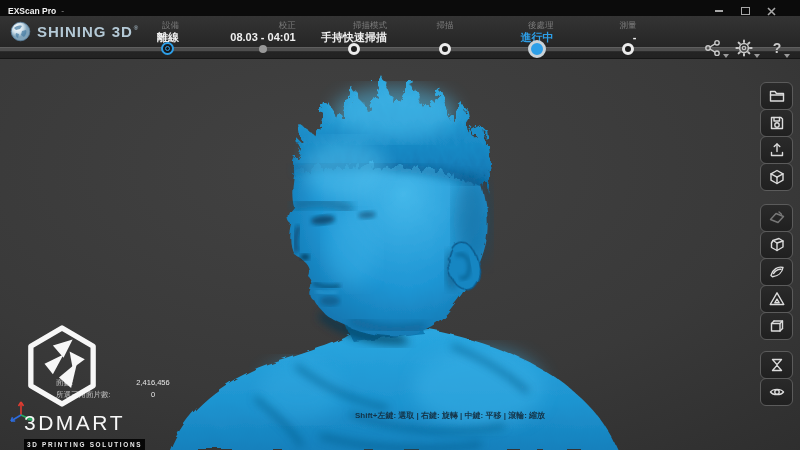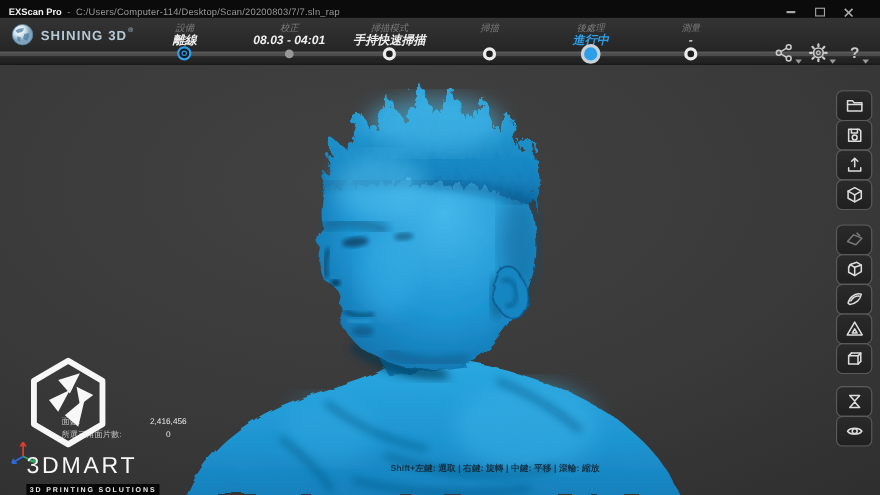--- a/index.html
+++ b/index.html
@@ -12,44 +12,44 @@
   .titlebar .sep{color:#8a8a8a;font-size:8.5px;margin:0 5px;}
   .titlebar .path{color:#9a9a9a;font-size:8.5px;letter-spacing:.2px;}
   .win-controls{margin-left:auto;display:flex;align-items:center;gap:16px;padding-right:16px;}
   .wc{width:10px;height:10px;display:flex;align-items:center;justify-content:center;cursor:default;}
   .wc-min i{display:block;width:8px;height:2px;background:#a8a8a8;}
   .wc-max i{display:block;width:7px;height:6px;border:1.5px solid #a8a8a8;}
   
   .navbar{position:absolute;top:16px;left:0;right:0;height:42px;z-index:25;
           background:linear-gradient(#343434,#262626 70%,#222);border-bottom:1px solid #161616;}
   .brand{position:absolute;left:10px;top:5px;display:flex;align-items:center;gap:6px;}
-  .brand-text{color:#b4c9d6;font-size:12px;font-weight:bold;letter-spacing:1px;}
+  .brand-text{color:#b4c9d6;font-size:15px;font-weight:bold;letter-spacing:1px;}
   .brand-reg{color:#b4c9d6;font-size:6px;vertical-align:super;margin-left:1px;}
-  .step{position:absolute;top:4px;transform:translateX(-50%);text-align:center;white-space:nowrap;font-style:italic;}
+  .step{position:absolute;top:4px;transform:translateX(-50%);text-align:right;white-space:nowrap;}
   .step .lbl{font-size:8.5px;color:#7c7c7c;line-height:11px;}
   .step .val{font-size:11px;font-weight:bold;color:#efefef;line-height:12px;}
   .step.active .val{color:#2d9fe8;}
   .track{position:absolute;top:31px;left:0;right:0;height:3px;background:#4d4d4d;
          border-top:1px solid #5e5e5e;border-bottom:1px solid #2c2c2c;}
   .marker{position:absolute;border-radius:50%;box-sizing:content-box;z-index:2;}
   .m-ring{width:6px;height:6px;border:3px solid #ececec;background:#1d1d1d;top:27px;}
   .m-dot{width:8px;height:8px;background:#989898;top:29px;}
   .m-done{width:9px;height:9px;border:2px solid #2d9fe8;background:#16181b;top:26px;
           display:flex;align-items:center;justify-content:center;}
   .m-done i{width:3px;height:3px;border:1.5px solid #2d9fe8;border-radius:50%;}
   .m-active{width:12px;height:12px;background:#2d9fe8;border:3px solid #c9d2d8;top:24px;}
   .nav-icon{position:absolute;top:23px;width:24px;height:20px;}
   .nav-icon .caret{position:absolute;right:-1px;bottom:1px;width:0;height:0;
         border-left:3px solid transparent;border-right:3px solid transparent;border-top:4px solid #9a9a9a;}
   .help-glyph{font-size:14px;font-weight:bold;color:#c9c9c9;line-height:18px;display:block;text-align:center;}
   
   .viewport{position:absolute;top:58px;left:0;right:0;bottom:0;
             background:radial-gradient(120% 130% at 42% 28%, #424242 0%, #393939 45%, #2f2f2f 72%, #272727 100%);}
   .model-svg{position:absolute;inset:0;pointer-events:none;}
-  .hint{position:absolute;left:450px;top:362px;transform:translateX(-50%);white-space:nowrap;
+  .hint{position:absolute;left:450px;top:352px;transform:translateX(-50%);white-space:nowrap;
         font-size:8px;color:#132a3a;font-weight:bold;opacity:.9;}
   
   .stats{position:absolute;left:56px;top:319px;font-size:7.5px;color:#c4c4c4;}
   .stat-row{display:flex;line-height:12px;}
   .stat-row .sl{width:66px;}
   .stat-row .sv{width:62px;text-align:center;color:#e8e8e8;}
   
   .watermark{position:absolute;left:24px;top:266px;opacity:.96;}
   .wm-name{color:#fff;font-size:21px;font-weight:normal;letter-spacing:2.5px;line-height:20px;margin-top:1px;}
   .wm-tag{background:#050505;color:#f0f0f0;font-size:6.4px;font-weight:bold;letter-spacing:1.7px;
@@ -66,21 +66,20 @@
   .ticon{stroke:#dcdcdc;fill:none;stroke-width:1.4;stroke-linejoin:round;stroke-linecap:round;}
 </style>
 </head>
 <body>
 
 <div class="app">
 
   <div class="titlebar">
     <span class="app-name">EXScan Pro</span>
     <span class="sep">-</span>
-    <span class="path">C:/Users/Computer-114/Desktop/Scan/20200803/7/7.sln_rap</span>
     <div class="win-controls">
       <span class="wc wc-min">
           <i></i>
         </span>
       <span class="wc wc-max">
           <i></i>
         </span>
       <span class="wc">
         <svg width="9" height="9" viewBox="0 0 9 9">
             <path d="M1,1 L8,8 M8,1 L1,8" stroke="#a8a8a8" stroke-width="1.6"></path>

